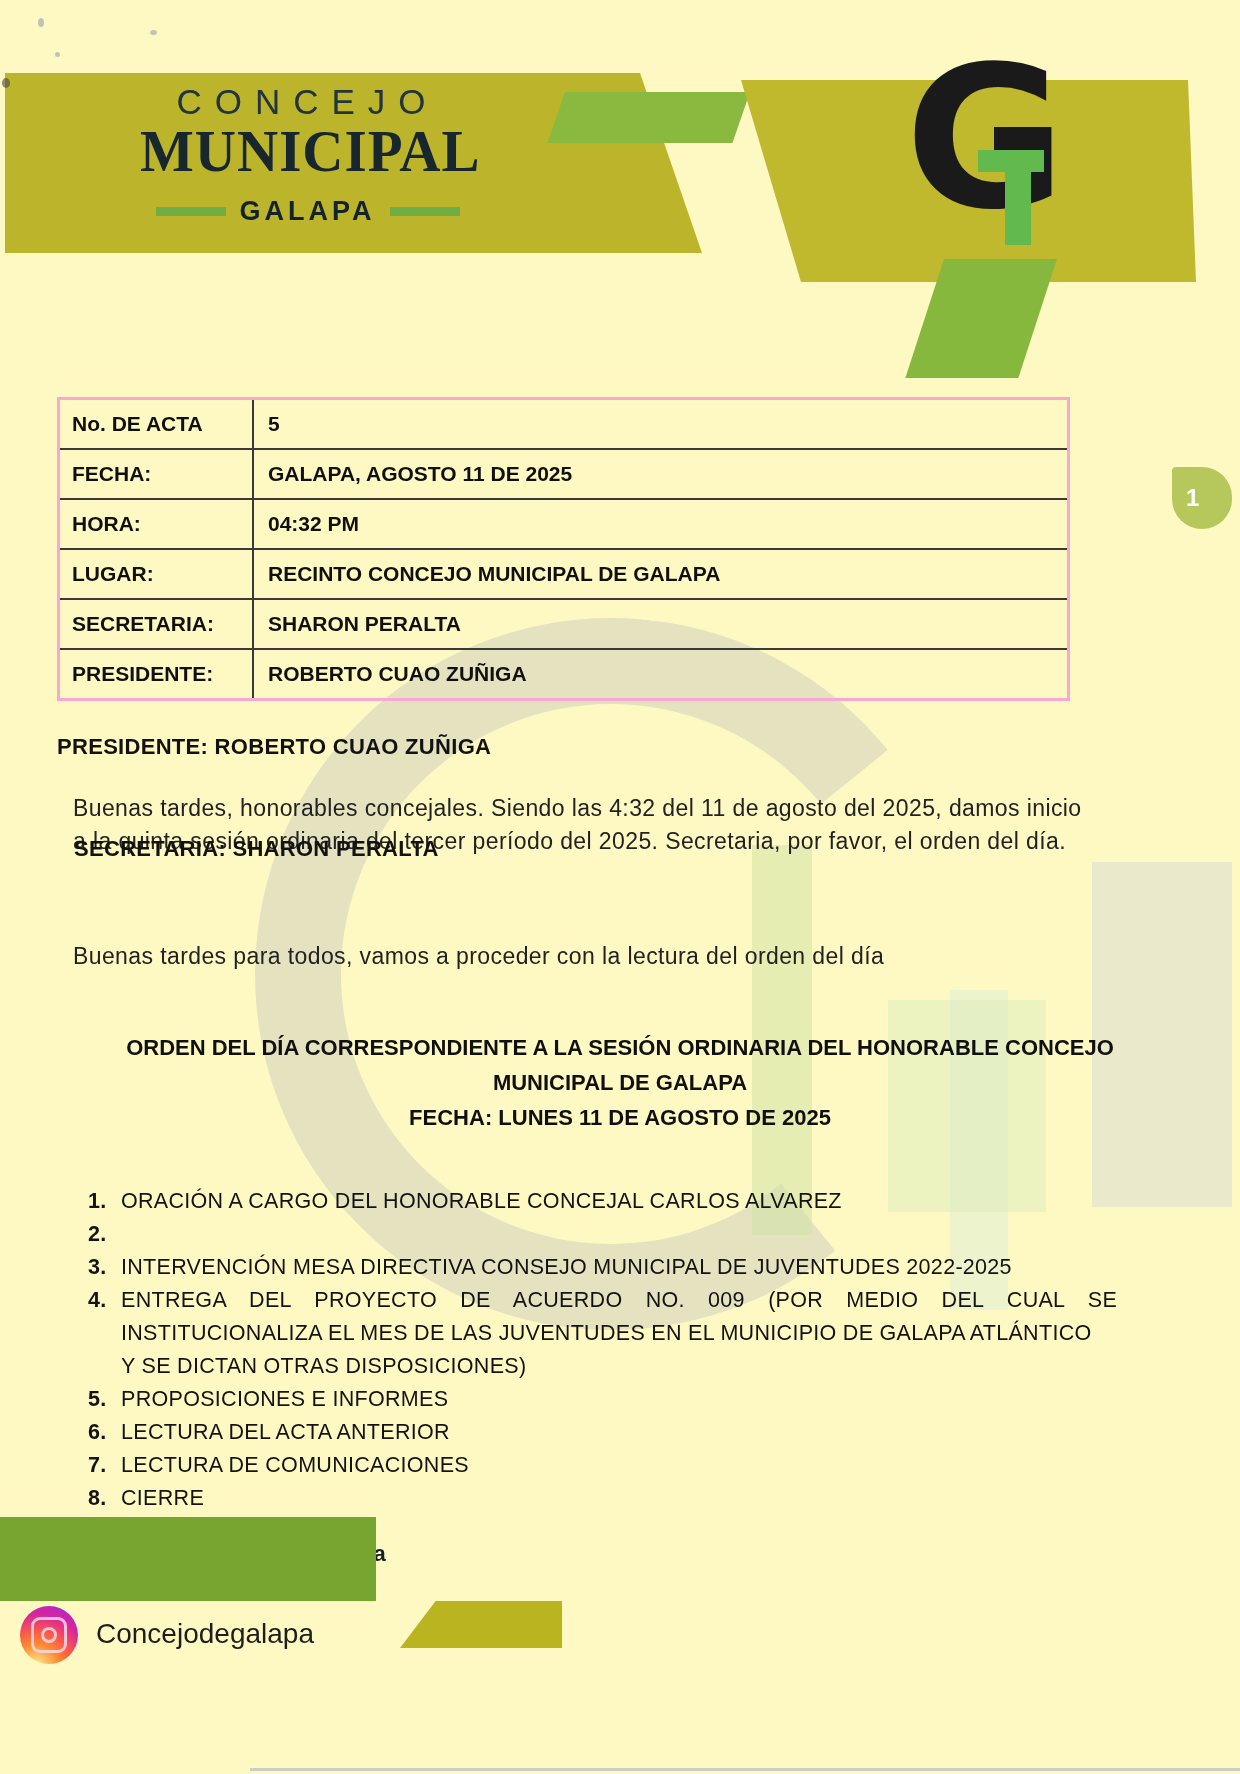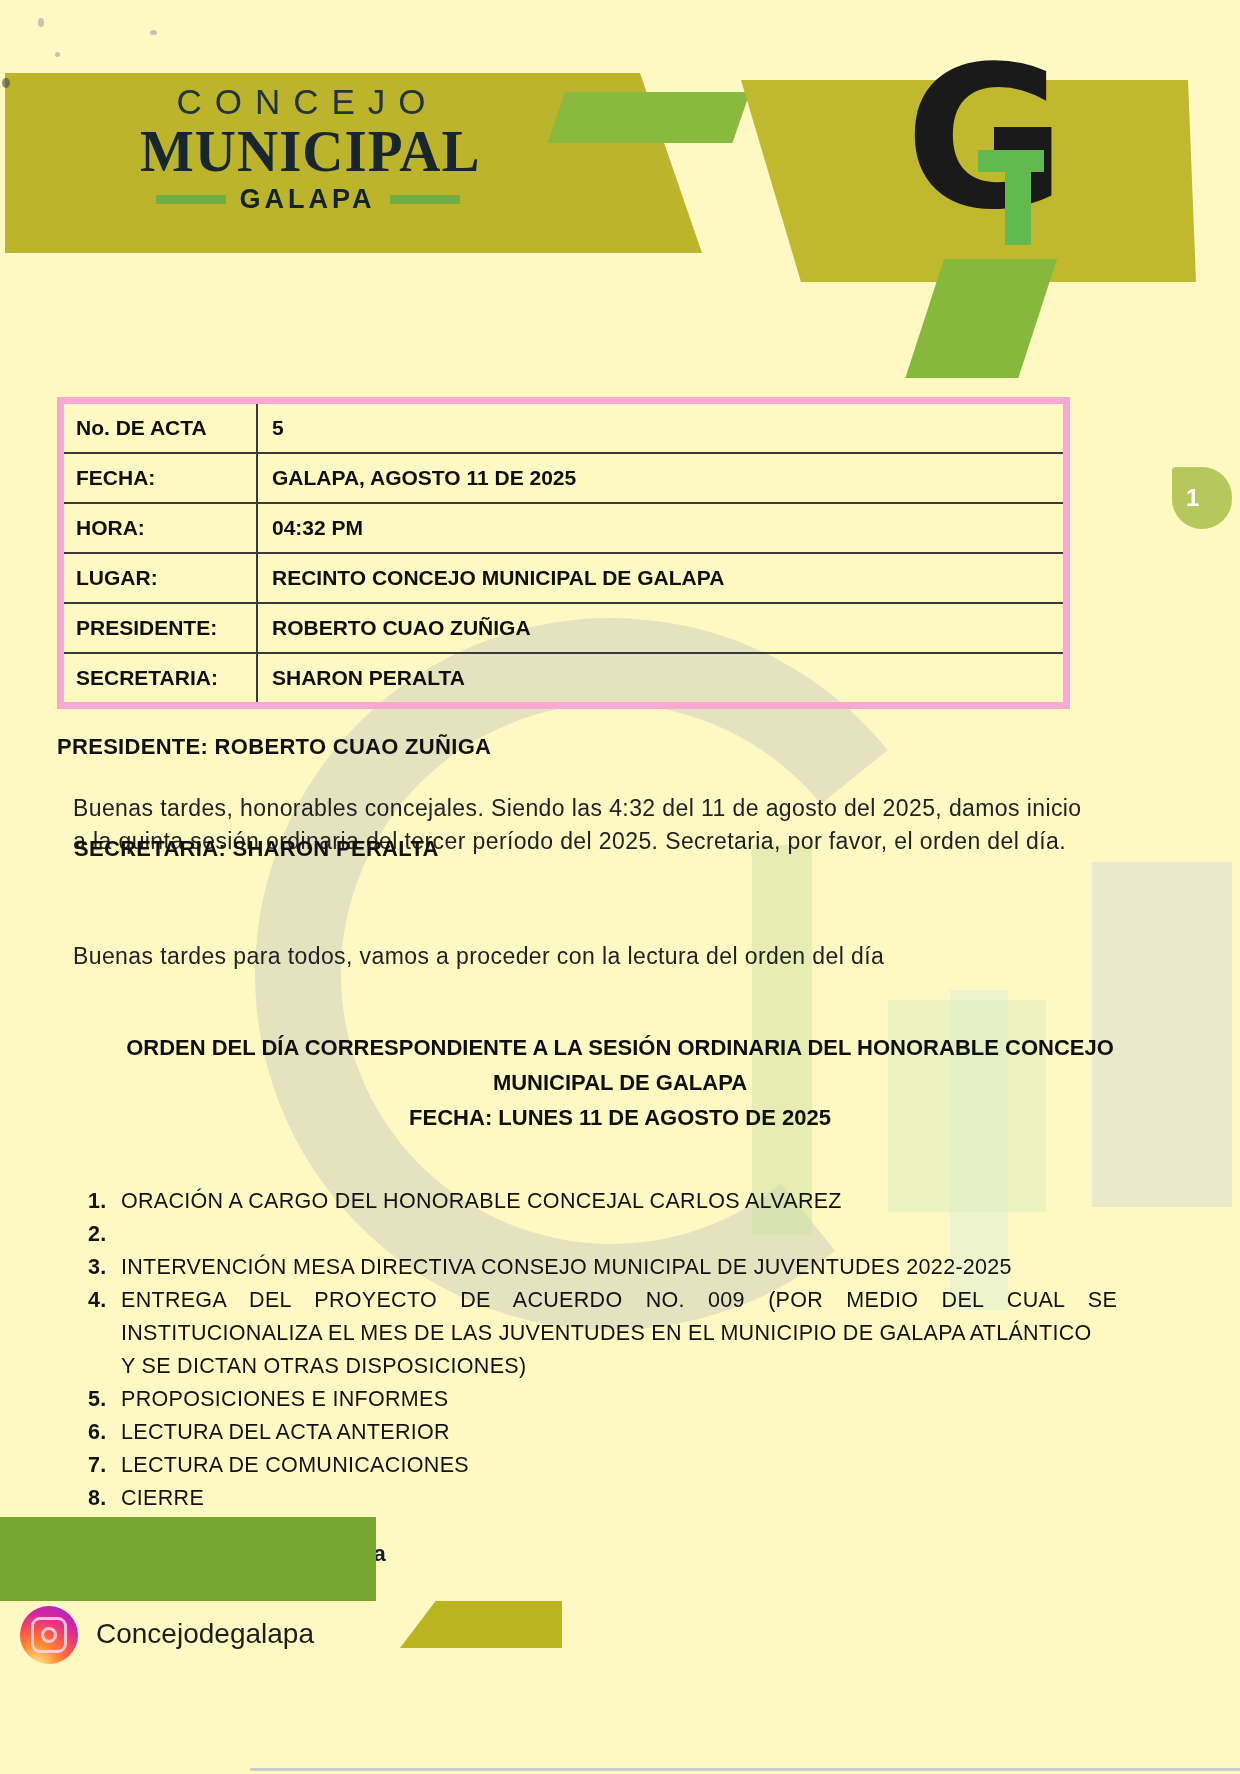--- a/index.html
+++ b/index.html
@@ -14,21 +14,21 @@
              -webkit-clip-path:polygon(6px 0,453px 0,461px 100%,66px 100%);
              clip-path:polygon(6px 0,453px 0,461px 100%,66px 100%);}
   .bar-mid{left:565px;top:92px;width:185px;height:51px;background:#8ab93f;
            transform:skewX(-19deg);transform-origin:top left;}
   .descender{left:944px;top:259px;width:113px;height:119px;background:#87b83e;
              transform:skewX(-18deg);transform-origin:top left;}
   .brand{position:absolute;left:140px;top:82px;width:335px;text-align:center;z-index:2;}
   .brand-l1{font-size:35px;letter-spacing:13px;color:#22343c;font-weight:400;}
   .brand-l2{font-family:"Liberation Serif",serif;font-weight:bold;font-size:57px;
             letter-spacing:1px;color:#18262e;line-height:1.02;transform:scaleY(1.04);}
-  .brand-l3-row{display:flex;align-items:center;justify-content:center;gap:14px;margin-top:4px;}
+  .brand-l3-row{display:flex;align-items:center;justify-content:center;gap:14px;margin-top:16px;}
   .brand-dash{width:70px;height:9px;background:#6fae45;}
   .brand-l3{font-size:27px;font-weight:bold;letter-spacing:4px;color:#14222a;}
   .glogo{position:absolute;left:905px;top:40px;width:200px;height:230px;z-index:2;}
   .g-letter{position:absolute;left:0px;top:0px;font-family:"DejaVu Sans","Liberation Sans",sans-serif;
             font-weight:bold;font-size:196px;line-height:1;color:#1a1a1a;}
   .g-hbar{position:absolute;left:73px;top:110px;width:66px;height:22px;background:#62b94e;}
   .g-stem{position:absolute;left:100px;top:130px;width:26px;height:75px;background:#62b94e;}
   
   .speck{position:absolute;background:#9aa0a6;border-radius:50%;opacity:.6;z-index:3;}
   .bottom-line{position:absolute;left:250px;top:1768px;width:990px;height:3px;background:#b5bcc9;opacity:.7;}
@@ -39,21 +39,21 @@
   .wm-vbar{left:752px;top:845px;width:60px;height:390px;background:#cfe3a4;opacity:.55;}
   .wm-sq{left:888px;top:1000px;width:158px;height:212px;background:#dcebc0;opacity:.5;}
   .wm-strip{left:950px;top:990px;width:58px;height:320px;background:#d9ead9;opacity:.45;}
   .wm-term{left:1092px;top:862px;width:140px;height:345px;background:#d4d4d4;opacity:.45;}
   
   .badge{position:absolute;left:1172px;top:467px;width:60px;height:62px;background:#b6c75c;
          border-radius:4px 30px 30px 30px;z-index:3;display:flex;align-items:center;
          color:#fff;font-weight:bold;font-size:24px;padding-left:14px;box-sizing:border-box;}
   
   .meta{position:absolute;left:57px;top:397px;width:1013px;z-index:2;
-        border:7px solid #f9a8d4;box-sizing:border-box;}
+        border:3px solid #f9a8d4;box-sizing:border-box;}
   .meta .row{display:flex;height:48px;border-bottom:2px solid #3a3a3a;}
   .meta .row:last-child{border-bottom:none;}
   .meta .cl{width:180px;display:flex;align-items:center;padding-left:12px;
             font-weight:bold;font-size:21px;color:#101010;}
   .meta .cv{flex:1;display:flex;align-items:center;padding-left:14px;border-left:2px solid #3a3a3a;
             font-weight:bold;font-size:21px;color:#101010;}
   
   .speaker{position:absolute;left:57px;z-index:2;font-weight:bold;font-size:22px;
            letter-spacing:.3px;color:#121212;}
   .speech{position:absolute;left:57px;width:1150px;z-index:2;font-size:23px;letter-spacing:.4px;
@@ -141,26 +141,26 @@
     </div>
     <div class="row">
       <div class="cl">HORA:</div>
       <div class="cv">04:32 PM</div>
     </div>
     <div class="row">
       <div class="cl">LUGAR:</div>
       <div class="cv">RECINTO CONCEJO MUNICIPAL DE GALAPA</div>
     </div>
     <div class="row">
+      <div class="cl">SECRETARIA:</div>
+      <div class="cv">SHARON PERALTA</div>
+    </div>
+    <div class="row">
       <div class="cl">PRESIDENTE:</div>
       <div class="cv">ROBERTO CUAO ZUÑIGA</div>
-    </div>
-    <div class="row">
-      <div class="cl">SECRETARIA:</div>
-      <div class="cv">SHARON PERALTA</div>
     </div>
   </div>
 
   <div class="speaker" style="top:734px;">PRESIDENTE:  ROBERTO CUAO ZUÑIGA</div>
   <div class="speech" style="top:792px;">Buenas tardes, honorables concejales. Siendo las 4:32 del 11 de agosto del 2025, damos inicio
 a la quinta sesión ordinaria del tercer período del 2025. Secretaria, por favor, el orden del día.</div>
 
   <div class="speaker" style="top:836px;margin-left:17px;">SECRETARIA:  SHARON PERALTA</div>
   <div class="speech" style="top:940px;">Buenas tardes para todos, vamos a proceder con la lectura del orden del día</div>
 

